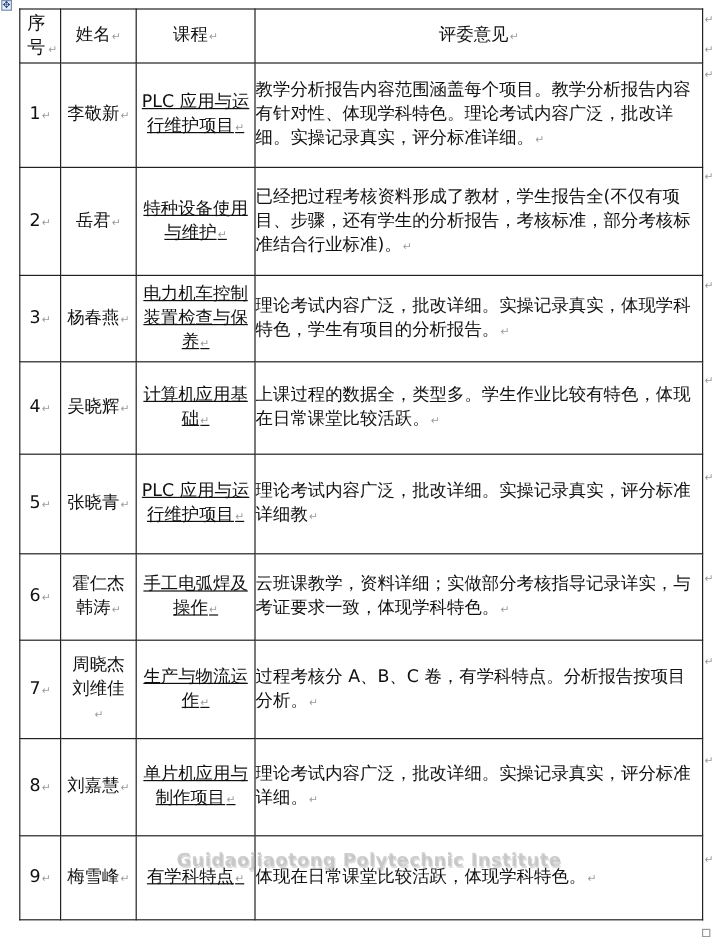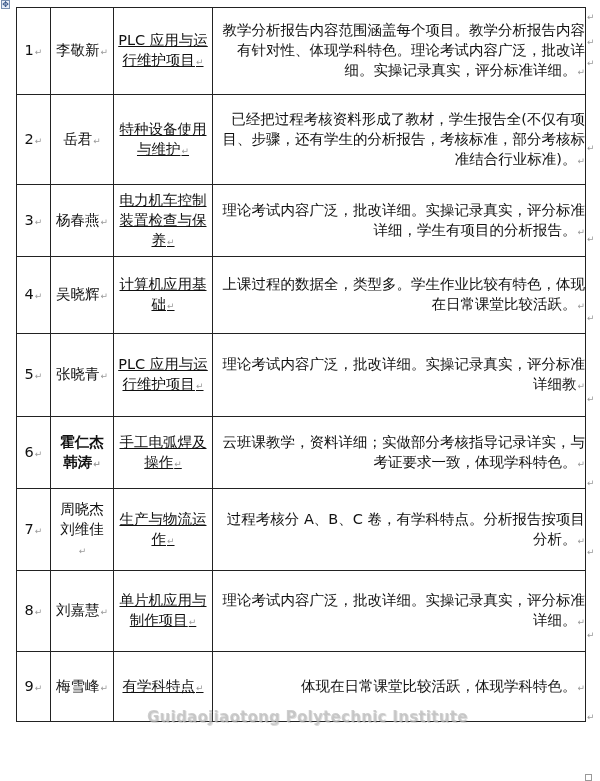--- a/index.html
+++ b/index.html
@@ -21,21 +21,21 @@
     font-weight: normal; font-size: 14.5px; line-height: 20px;
   }
   col.c-no { width: 34px; }
   col.c-name { width: 63px; }
   col.c-course { width: 99px; }
   col.c-comment { width: 373px; }
   th { text-align: center; }
   td.num, td.name, td.course { text-align: center; }
   td.num { font-size: 13px; padding-left: 4px; }
   td.course { padding: 0 4px; text-decoration: underline; }
-  td.comment { text-align: right; padding: 0 8px 0 9px; font-size: 14.5px; line-height: 21px; }
+  td.comment { text-align: left; padding: 0 8px 0 9px; font-size: 14.5px; line-height: 21px; }
   .pm { color: #9a9a9a; font-size: 9px; margin-left: 1px; }
   .row-end {
     position: absolute; left: 587px; color: #9a9a9a; font-size: 9px; line-height: 10px;
   }
   .watermark {
     position: absolute; left: 118px; top: 708px;
     font-family: "DejaVu Sans", sans-serif; font-weight: bold; font-size: 15px;
     color: rgba(190,190,190,0.75); letter-spacing: 0.3px; white-space: nowrap;
     text-shadow: 1px 1px 0 rgba(120,120,120,0.25);
     pointer-events: none;
@@ -52,59 +52,65 @@
 <div class="move-handle">✥</div>
 
 <table class="review">
   <colgroup>
     <col class="c-no">
       <col class="c-name">
       <col class="c-course">
       <col class="c-comment">
   </colgroup>
   <tbody>
+      <tr style="height:45px">
+    <th style="font-size:15px;line-height:20px;padding-left:2px;"><span style="display:inline-block;width:18px;word-break:break-all;">序号</span><span class="pm">↵</span></th>
+    <th><span>姓名</span><span class="pm">↵</span></th>
+    <th><span>课程</span><span class="pm">↵</span></th>
+    <th><span>评委意见</span><span class="pm">↵</span></th>
+  </tr>
 
   <tr style="height:87px">
     <td class="num"><span>1</span><span class="pm">↵</span></td>
     <td class="name"><span>李敬新</span><span class="pm">↵</span></td>
     <td class="course"><span>PLC 应用与运行维护项目</span><span class="pm">↵</span></td>
     <td class="comment"><span>教学分析报告内容范围涵盖每个项目。教学分析报告内容有针对性、体现学科特色。理论考试内容广泛，批改详细。实操记录真实，评分标准详细。</span><span class="pm">↵</span></td>
   </tr>
 
   <tr style="height:90px">
     <td class="num"><span>2</span><span class="pm">↵</span></td>
     <td class="name"><span>岳君</span><span class="pm">↵</span></td>
     <td class="course"><span>特种设备使用与维护</span><span class="pm">↵</span></td>
     <td class="comment"><span>已经把过程考核资料形成了教材，学生报告全(不仅有项目、步骤，还有学生的分析报告，考核标准，部分考核标准结合行业标准)。</span><span class="pm">↵</span></td>
   </tr>
 
   <tr style="height:72px">
     <td class="num"><span>3</span><span class="pm">↵</span></td>
     <td class="name"><span>杨春燕</span><span class="pm">↵</span></td>
     <td class="course"><span>电力机车控制装置检查与保养</span><span class="pm">↵</span></td>
-    <td class="comment"><span>理论考试内容广泛，批改详细。实操记录真实，评分标准详细，学生有项目的分析报告。</span><span class="pm">↵</span></td>
+    <td class="comment"><span>理论考试内容广泛，批改详细。实操记录真实，体现学科特色，学生有项目的分析报告。</span><span class="pm">↵</span></td>
   </tr>
 
   <tr style="height:77px">
     <td class="num"><span>4</span><span class="pm">↵</span></td>
     <td class="name"><span>吴晓辉</span><span class="pm">↵</span></td>
     <td class="course"><span>计算机应用基础</span><span class="pm">↵</span></td>
     <td class="comment"><span>上课过程的数据全，类型多。学生作业比较有特色，体现在日常课堂比较活跃。</span><span class="pm">↵</span></td>
   </tr>
 
   <tr style="height:83px">
     <td class="num"><span>5</span><span class="pm">↵</span></td>
     <td class="name"><span>张晓青</span><span class="pm">↵</span></td>
     <td class="course"><span>PLC 应用与运行维护项目</span><span class="pm">↵</span></td>
     <td class="comment"><span>理论考试内容广泛，批改详细。实操记录真实，评分标准详细教</span><span class="pm">↵</span></td>
   </tr>
 
   <tr style="height:72px">
     <td class="num"><span>6</span><span class="pm">↵</span></td>
-    <td class="name" style="padding:0 0;font-weight:bold;"><span>霍仁杰 韩涛</span><span class="pm">↵</span></td>
+    <td class="name" style="padding:0 0;"><span>霍仁杰 韩涛</span><span class="pm">↵</span></td>
     <td class="course"><span>手工电弧焊及操作</span><span class="pm">↵</span></td>
     <td class="comment"><span>云班课教学，资料详细；实做部分考核指导记录详实，与考证要求一致，体现学科特色。</span><span class="pm">↵</span></td>
   </tr>
 
   <tr style="height:82px">
     <td class="num"><span>7</span><span class="pm">↵</span></td>
     <td class="name" style="padding:0 6px;text-align:center;"><span>周晓杰 刘维佳</span><span class="pm">↵</span></td>
     <td class="course"><span>生产与物流运作</span><span class="pm">↵</span></td>
     <td class="comment"><span>过程考核分 A、B、C 卷，有学科特点。分析报告按项目分析。</span><span class="pm">↵</span></td>
   </tr>

